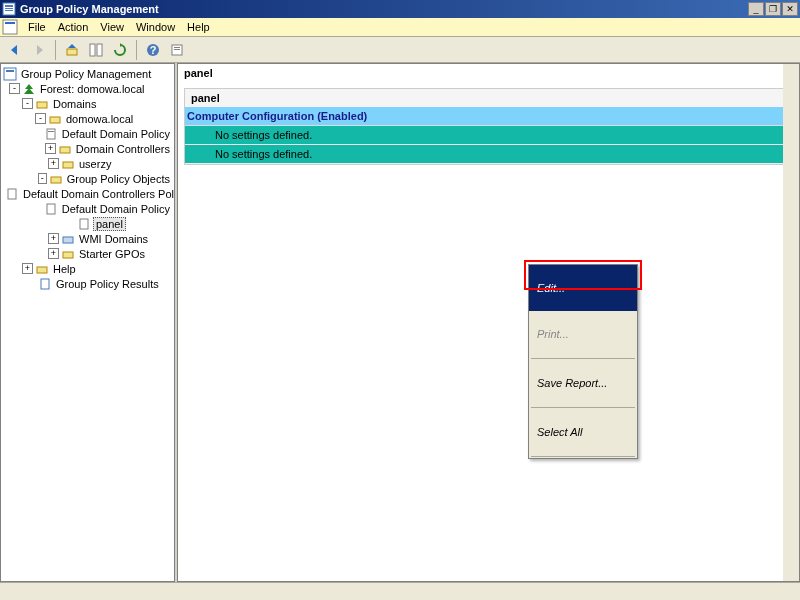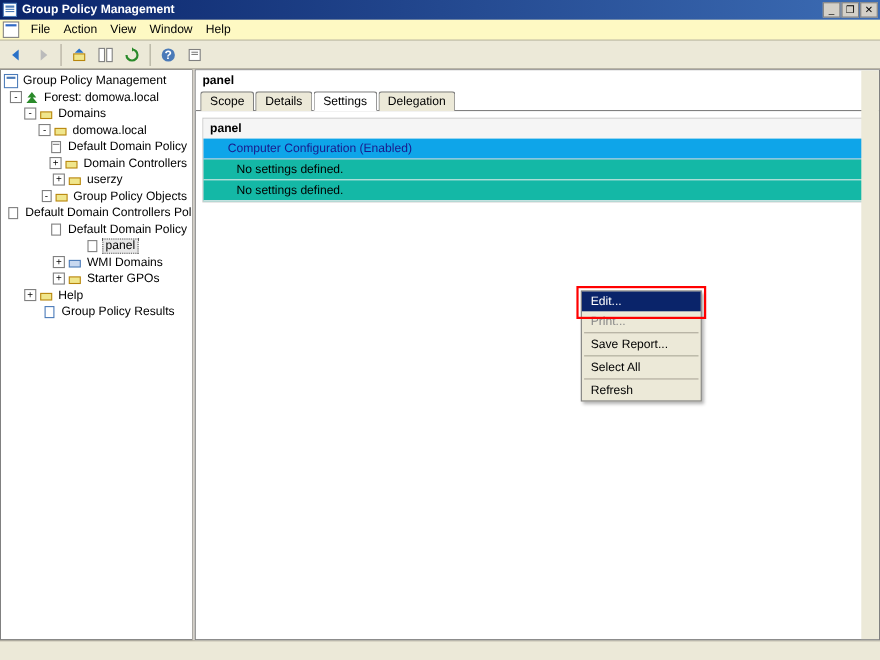--- a/index.html
+++ b/index.html
@@ -27,25 +27,25 @@
 .ind { display: inline-block; }
 .detail-pane { flex: 1; background: #fff; border: 1px solid #808080; margin-left: 2px; display: flex; flex-direction: column; position: relative; }
 .detail-header { font-weight: bold; padding: 3px 6px; background: #fff; }
 .tab-row { display: flex; padding-left: 4px; background: #fff; border-bottom: 1px solid #808080; }
 .tab { padding: 2px 8px; border: 1px solid #808080; border-bottom: none; margin-right: 1px; background: #ece9d8; cursor: pointer; position: relative; top: 1px; border-radius: 3px 3px 0 0; }
 .tab.active { background: #fff; border-bottom: 1px solid #fff; }
 .detail-body { flex: 1; padding: 6px; overflow: auto; }
 .section { border: 1px solid #ccc; background: #f5f5f5; margin-bottom: 0; }
 .section-title { font-weight: bold; padding: 3px 6px; background: #f5f5f5; }
 .section-subtitle { padding: 1px 6px; color: #333; }
-.section-config { background: #0ea5e9; color: #1a1a8c; padding: 3px 22px; font-weight: normal; border-bottom: 1px solid #ddd; }
+.section-config { background: #7dd3fc; color: #1a1a8c; padding: 3px 2px; font-weight: bold; border-bottom: 1px solid #ddd; }
 .section-row { padding: 3px 30px; background: #14b8a6; border-bottom: 1px solid #eee; }
 .scrollbar-v { position: absolute; right: 0; top: 0; bottom: 0; width: 16px; background: #ece9d8; }
 .context-menu { position: absolute; left: 350px; top: 200px; width: 110px; background: #ece9d8; border: 1px solid #808080; box-shadow: 2px 2px 3px rgba(0,0,0,0.3); z-index: 100; }
-.ctx-item { padding: 3px 8px; cursor: pointer; }
+.ctx-item { padding: 17px 8px; cursor: pointer; font-style: italic; }
 .ctx-item.highlighted { background: #0a246a; color: #fff; }
 .ctx-item.disabled { color: #888; }
 .ctx-sep { height: 1px; background: #aca899; margin: 1px 2px; }
 .red-box { position: absolute; left: 346px; top: 196px; width: 118px; height: 30px; border: 2px solid red; pointer-events: none; z-index: 101; }
 .statusbar { height: 18px; background: #ece9d8; border-top: 1px solid #aca899; }
 svg { display: block; }
 </style>
 </head>
 <body>
 
@@ -277,43 +277,36 @@
               <rect x="3" y="2" width="8" height="10" fill="#fff" stroke="#4a7ab8"></rect>
             </svg>
           </span>
         <span class="tree-label">Group Policy Results</span>
       </div>
     </div>
   </div>
 
   <div class="detail-pane">
     <div class="detail-header">panel</div>
-    <div class="tab-row">
-      <div class="tab">Scope</div>
-      <div class="tab">Details</div>
-      <div class="tab active">Settings</div>
-      <div class="tab">Delegation</div>
-    </div>
     <div class="detail-body">
       <div class="section">
         <div class="section-title">panel</div>
         <div class="section-config">Computer Configuration (Enabled)</div>
         <div class="section-row">No settings defined.</div>
         <div class="section-row">No settings defined.</div>
       </div>
     </div>
     <div class="scrollbar-v"></div>
 
     <div class="context-menu">
       <div class="ctx-item highlighted">Edit...</div>
       <div class="ctx-item disabled">Print...</div>
       <div class="ctx-sep"></div>
       <div class="ctx-item">Save Report...</div>
       <div class="ctx-sep"></div>
       <div class="ctx-item">Select All</div>
       <div class="ctx-sep"></div>
-      <div class="ctx-item">Refresh</div>
     </div>
     <div class="red-box"></div>
   </div>
 </div>
 
 <div class="statusbar"></div>
 
 </body></html>

